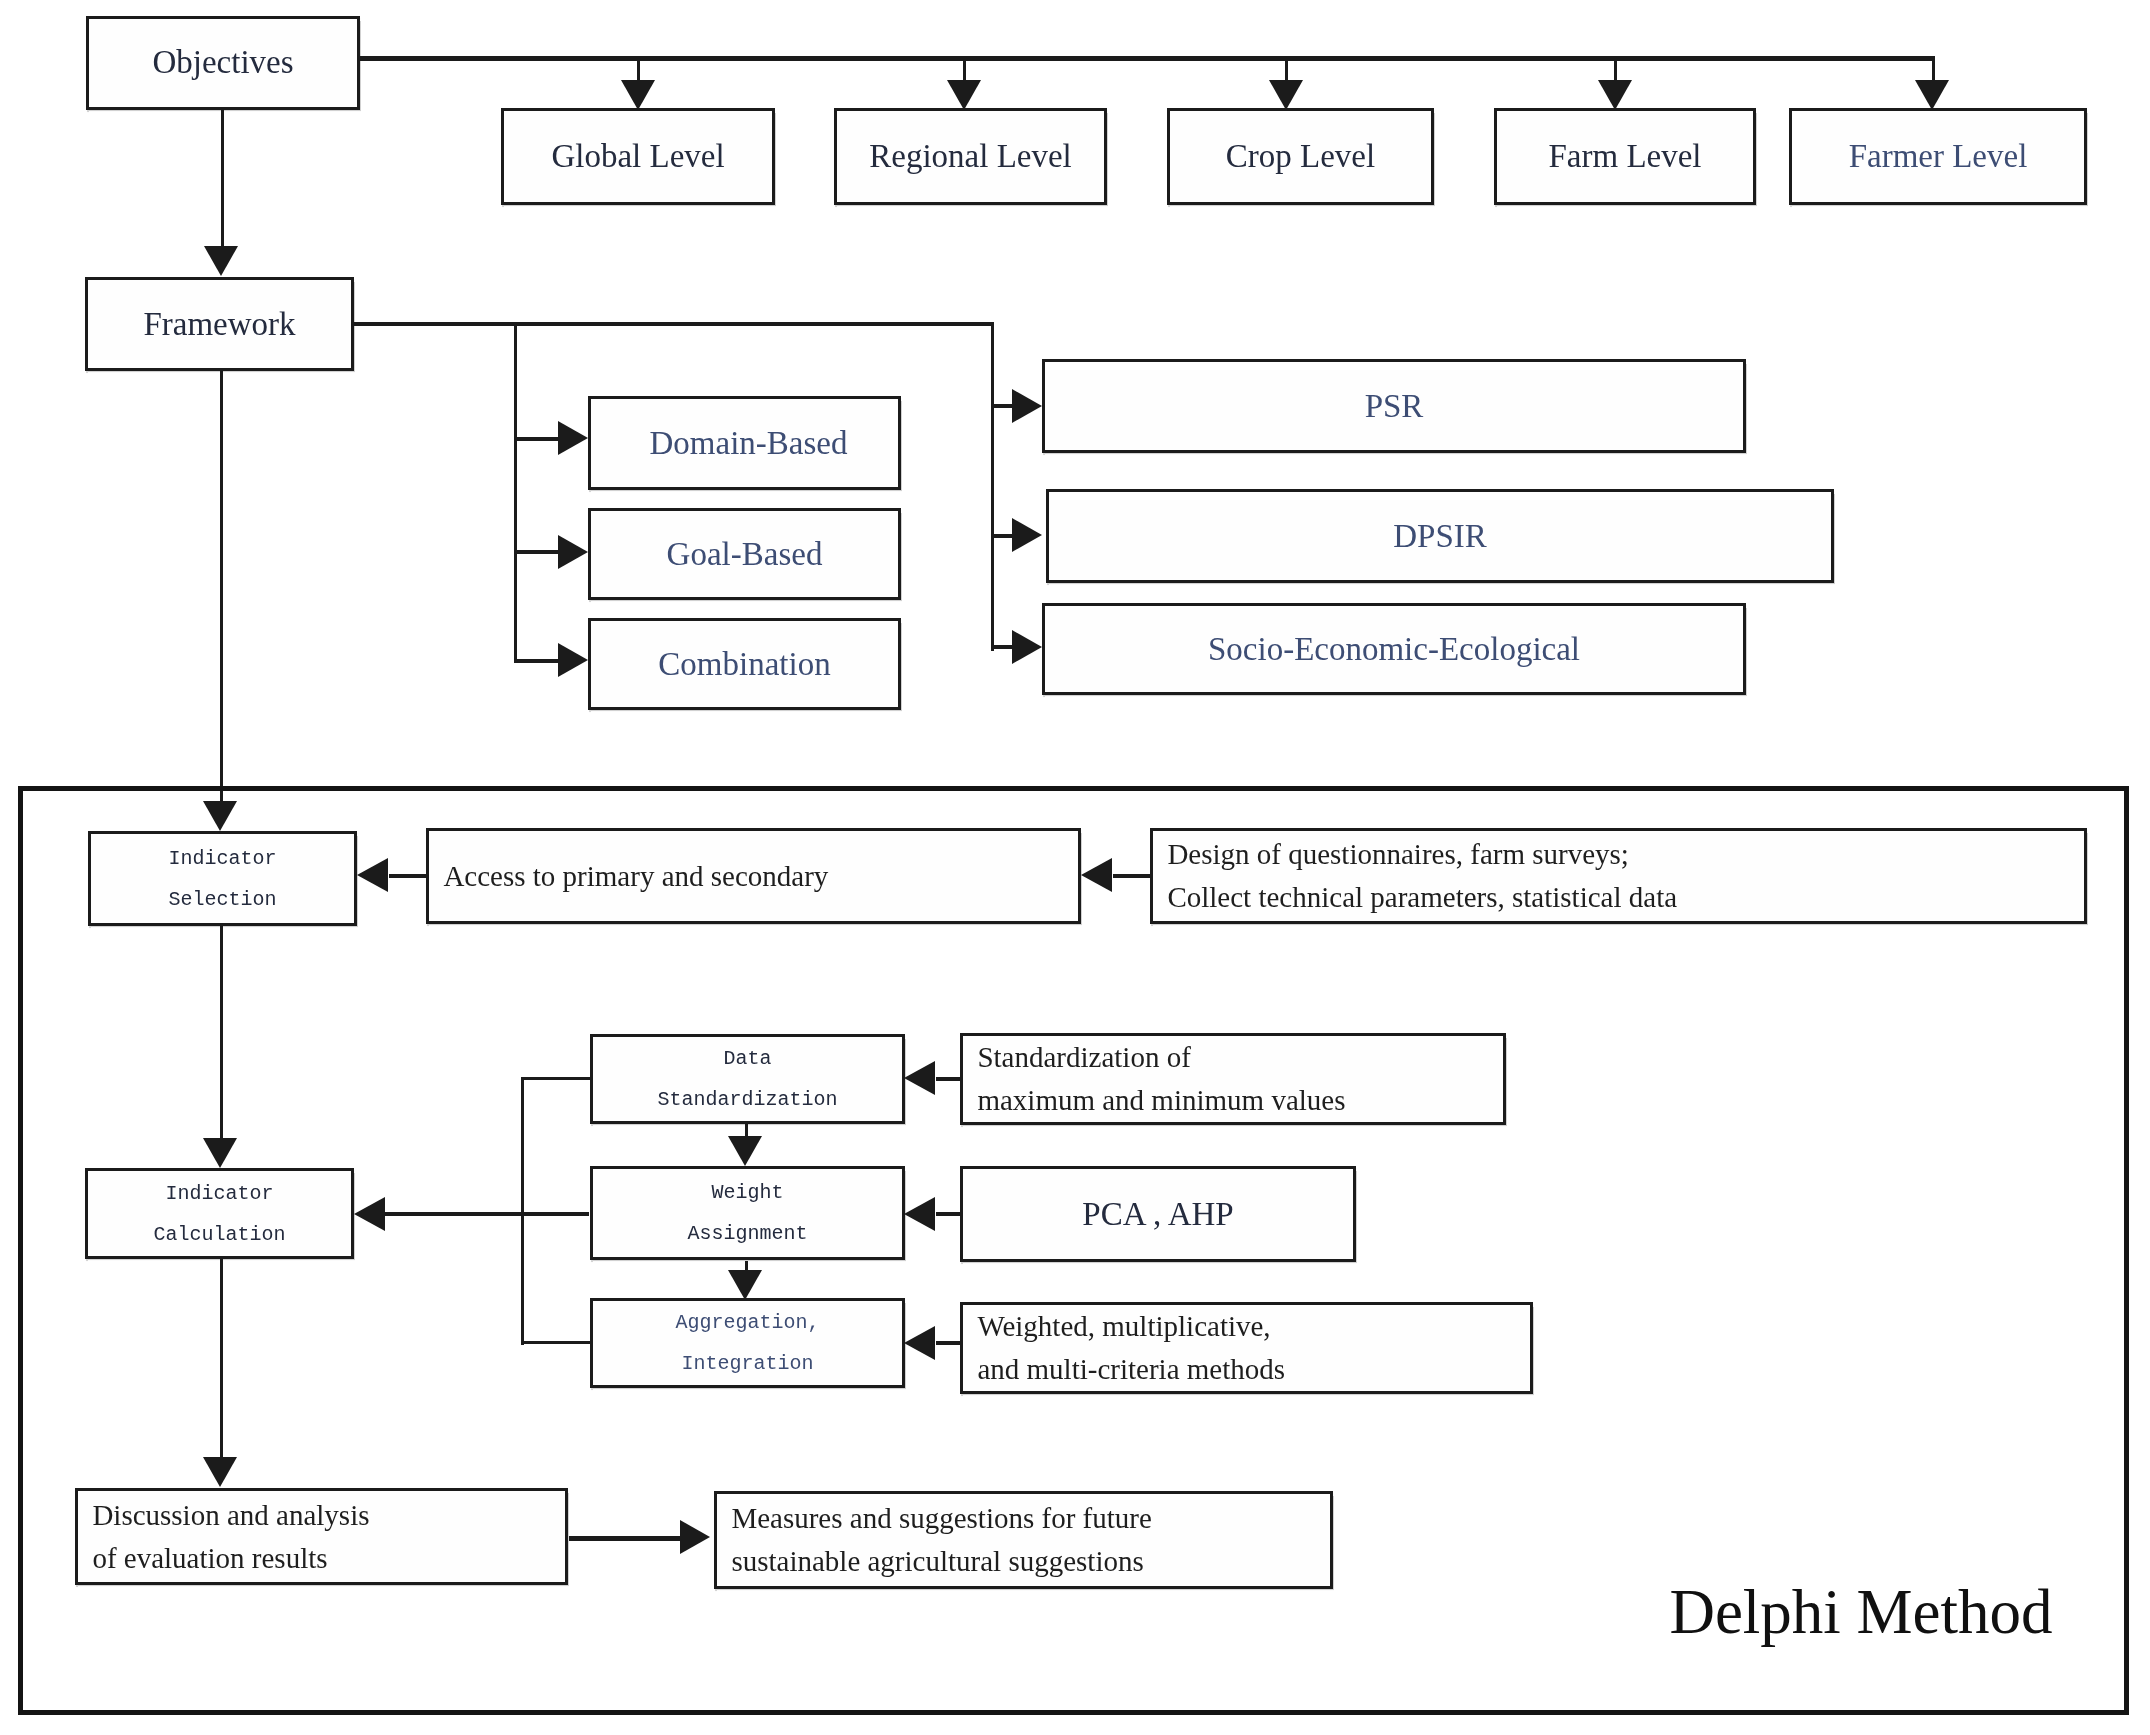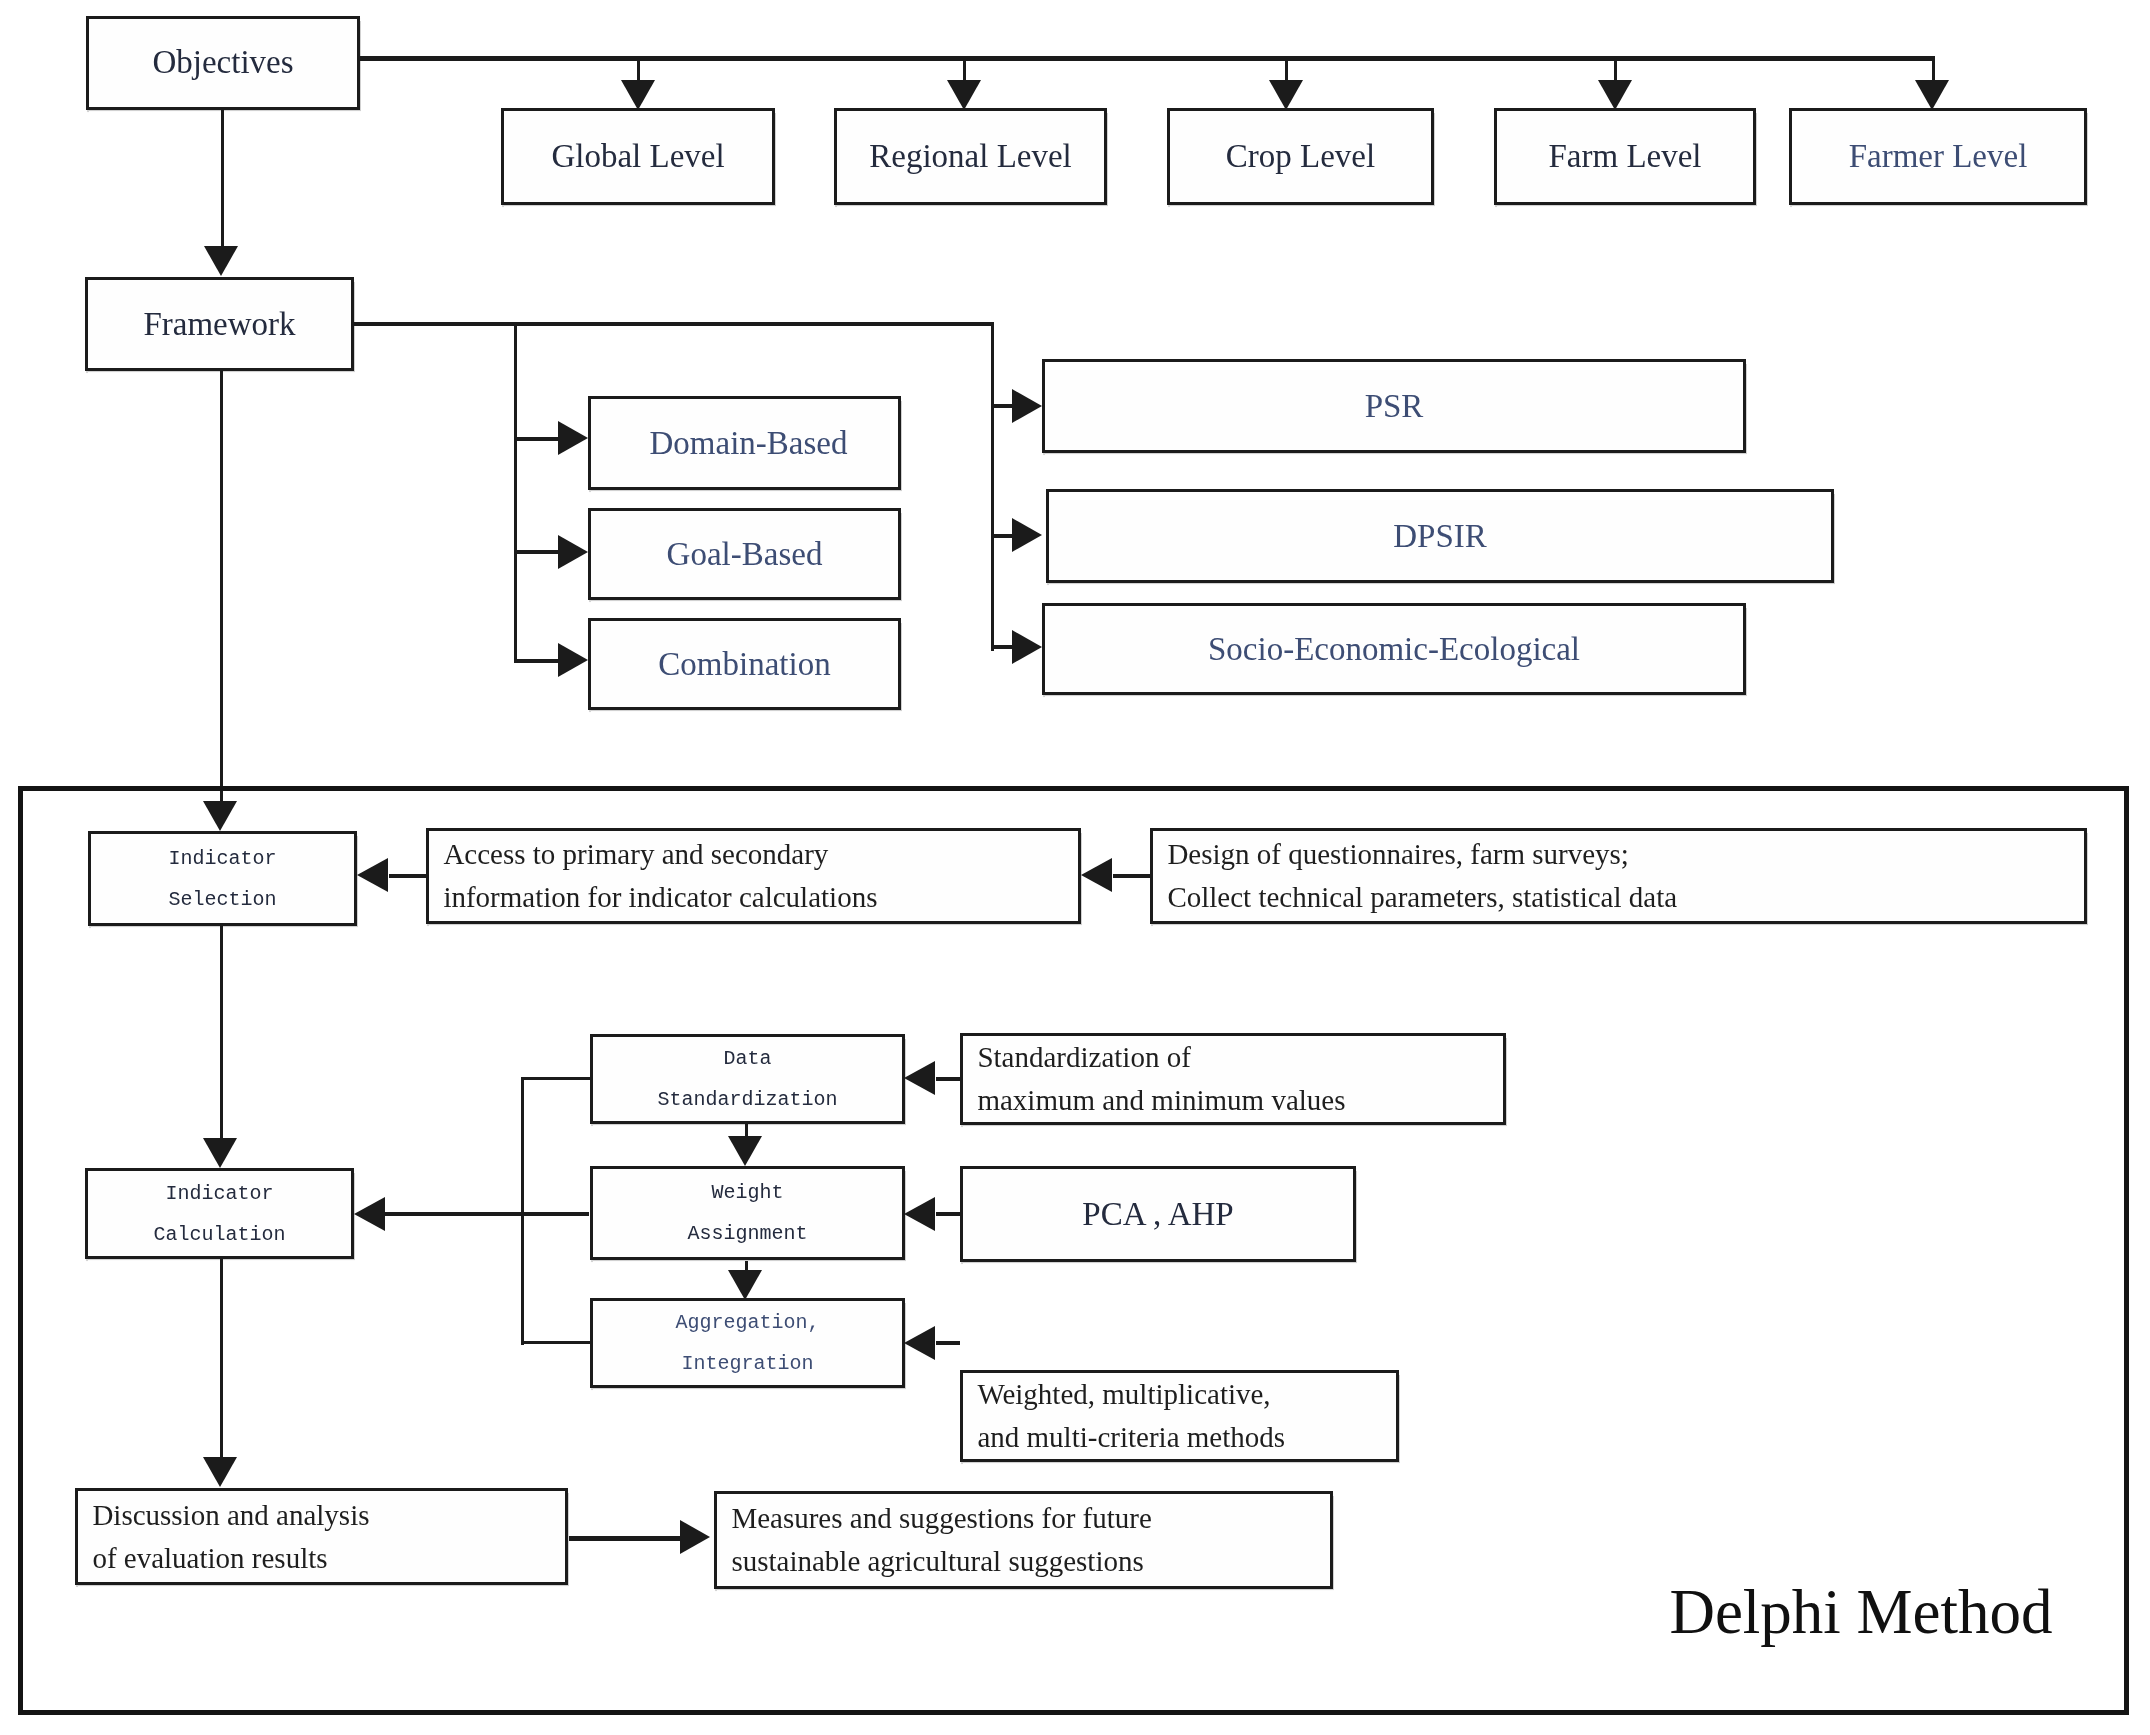--- a/index.html
+++ b/index.html
@@ -120,21 +120,20 @@
   <div class="bx" style="left:88px;top:831px;width:269px;height:95px;">
     <span class="lbl2">Indicator</span>
     <span class="lbl2">Selection</span>
   </div>
 
   <div class="ah-left" style="left:357px;top:858px;"></div>
   <div class="ln" style="left:389px;top:874px;width:37px;height:3.9px;"></div>
 
   <div class="bx leftal" style="left:426px;top:828px;width:655px;height:96px;">
     <span class="txt">Access to primary and secondary</span>
-    <span class="txt">information for indicator calculations</span>
   </div>
 
   <div class="ah-left" style="left:1081px;top:858px;"></div>
   <div class="ln" style="left:1113px;top:874px;width:37px;height:3.9px;"></div>
 
   <div class="bx leftal" style="left:1150px;top:828px;width:937px;height:96px;">
     <span class="txt">Design of questionnaires, farm surveys;</span>
     <span class="txt">Collect technical parameters, statistical data</span>
   </div>
 
@@ -173,21 +172,21 @@
   <div class="ah-down" style="left:728px;top:1270px;"></div>
 
   <div class="bx blue" style="left:590px;top:1298px;width:315px;height:90px;">
     <span class="lbl2">Aggregation,</span>
     <span class="lbl2">Integration</span>
   </div>
 
   <div class="ah-left" style="left:904px;top:1326px;"></div>
   <div class="ln" style="left:936px;top:1341px;width:24px;height:3.9px;"></div>
 
-  <div class="bx leftal" style="left:960px;top:1370px;width:439px;height:92px;">
+  <div class="bx leftal" style="left:960px;top:1302px;width:573px;height:92px;">
     <span class="txt">Weighted, multiplicative,</span>
     <span class="txt">and multi-criteria methods</span>
   </div>
 
   <div class="ln" style="left:521px;top:1077px;width:3.3px;height:268px;"></div>
   <div class="ln" style="left:521px;top:1077px;width:69px;height:3.3px;"></div>
   <div class="ln" style="left:521px;top:1341px;width:69px;height:3.3px;"></div>
 
   <div class="ah-left" style="left:354px;top:1197px;"></div>
   <div class="ln" style="left:385px;top:1212px;width:204px;height:3.9px;"></div>

